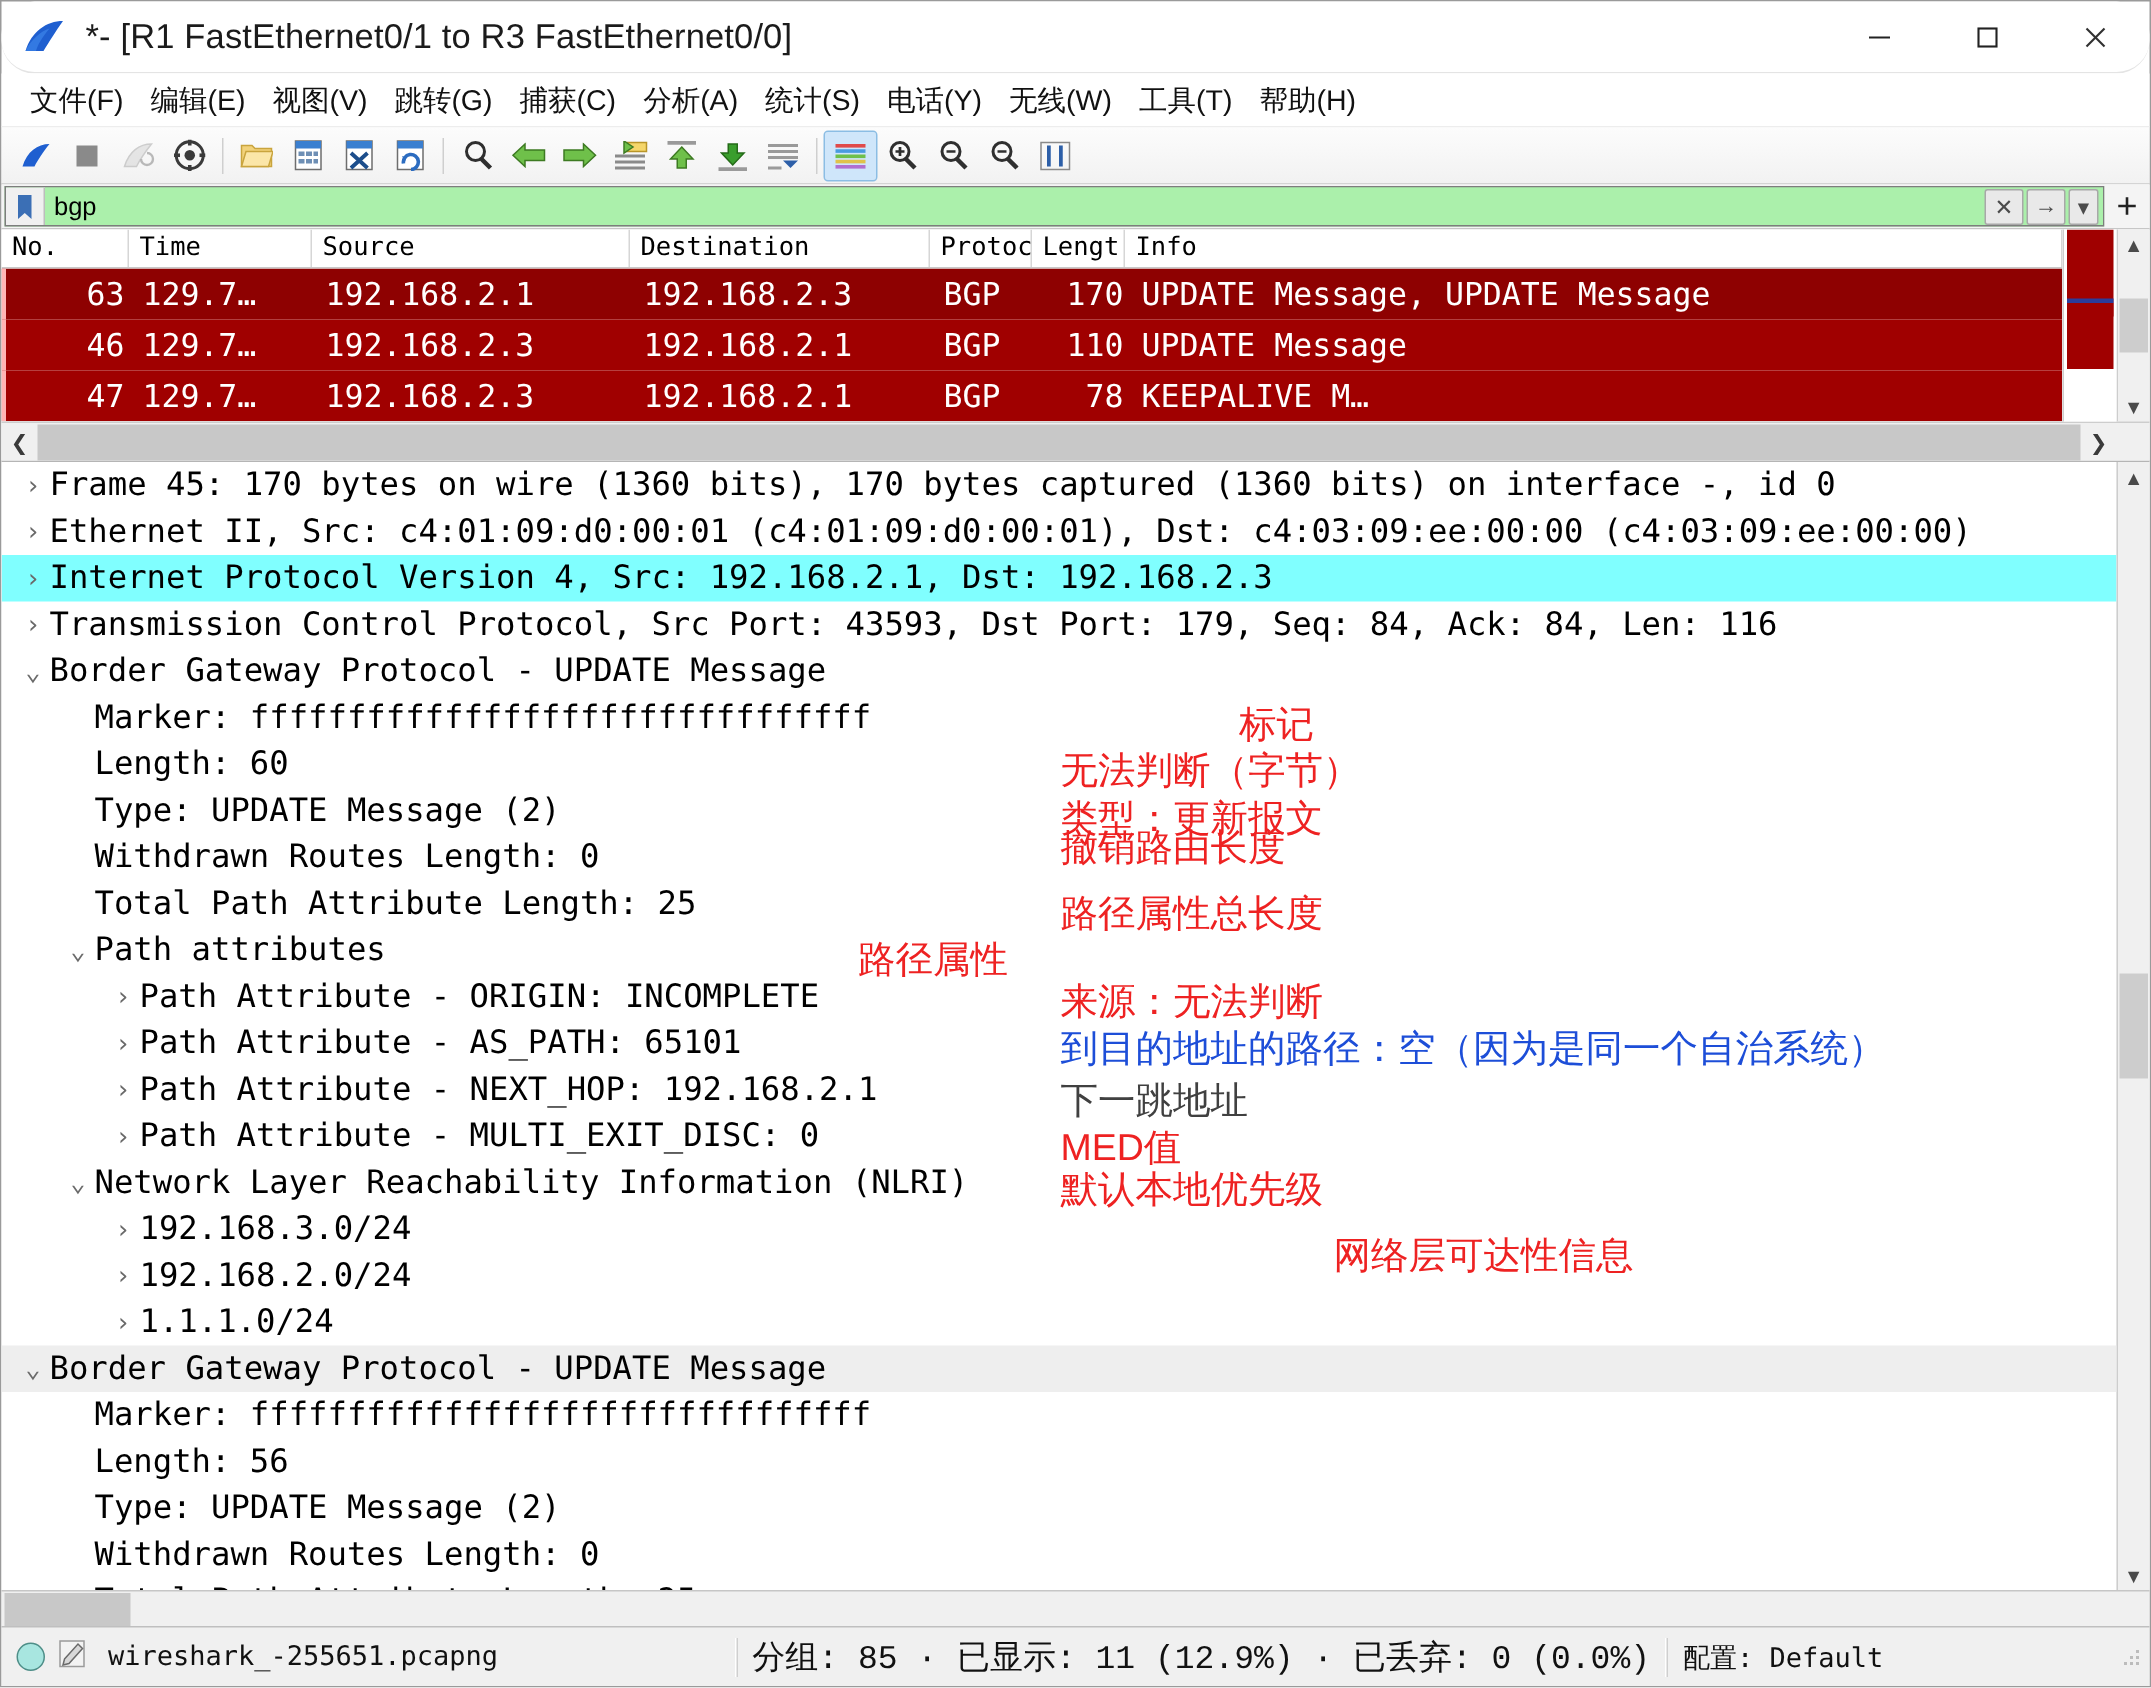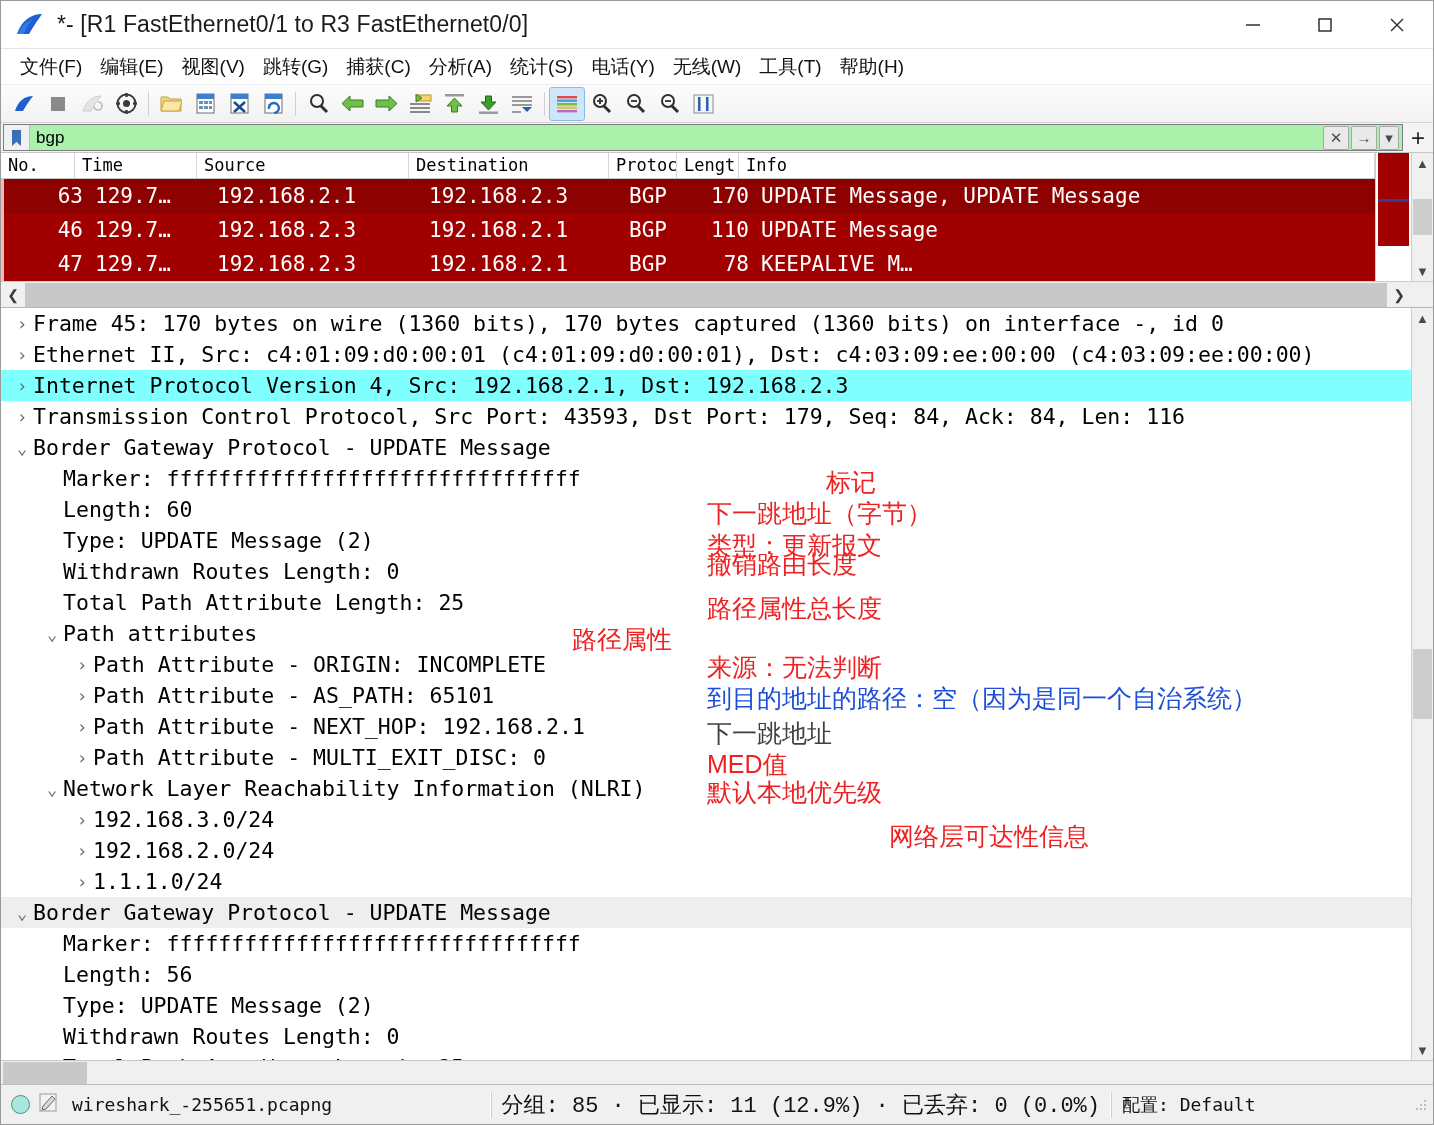--- a/index.html
+++ b/index.html
@@ -17,20 +17,21 @@
     display: flex; flex-direction: column;
   }
 
   
   .titlebar {
     height: 48px; flex: 0 0 48px;
     display: flex; align-items: center;
     background: #ffffff;
     border-bottom: 1px solid #e4e4e4;
     position: relative;
+    border-radius: 22px;
   }
   .shark-logo {
     margin-left: 14px; margin-right: 12px;
     width: 30px; height: 26px; position: relative;
   }
   .shark-logo svg { display: block; }
   .title-text {
     font-size: 23px; color: #1b1b1b; letter-spacing: .1px;
     font-family: "Liberation Sans", sans-serif;
     white-space: nowrap;
@@ -118,21 +119,21 @@
   .pl-main { flex: 1; min-width: 0; display: flex; flex-direction: column; overflow: hidden; }
   .pl-header {
     display: flex; height: 26px; flex: 0 0 26px;
     background: #fff; border-bottom: 1px solid #c8c8c8;
     font-family: "DejaVu Sans Mono", monospace; font-size: 17px; color: #000;
   }
   .pl-header div {
     padding: 2px 0 0 7px; border-right: 1px solid #d6d6d6;
     overflow: hidden; white-space: nowrap;
   }
-  .col-no    { width: 74px; }
+  .col-no    { width: 85px; }
   .col-time  { width: 122px; }
   .col-src   { width: 212px; }
   .col-dst   { width: 200px; }
   .col-proto { width: 68px; }
   .col-len   { width: 62px; }
   .col-info  { flex: 1; }
   .pl-rows { flex: 1; overflow: hidden; }
   .pl-row {
     display: flex; height: 34px; align-items: center;
     background: #a00000; color: #ffffff;
@@ -627,21 +628,21 @@
           <span class="arrow blank"></span>
           <span class="dtext">Total Path Attribute Length: 25</span>
         </div>
       </div>
     <div class="detail-vscroll">
       <div class="sb-arrow">▲</div>
       <div class="dsb-thumb"></div>
       <div class="sb-arrow">▼</div>
     </div>
   <div class="annot" style="left: 825px; top: 158px; color: rgb(238, 34, 34);">标记</div>
-      <div class="annot" style="left: 706px; top: 189px; color: rgb(238, 34, 34);">下一跳地址（字节）</div>
+      <div class="annot" style="left: 706px; top: 189px; color: rgb(238, 34, 34);">无法判断（字节）</div>
       <div class="annot" style="left: 706px; top: 221px; color: rgb(238, 34, 34);">类型：更新报文</div>
       <div class="annot" style="left: 706px; top: 240px; color: rgb(238, 34, 34);">撤销路由长度</div>
       <div class="annot" style="left: 706px; top: 284px; color: rgb(238, 34, 34);">路径属性总长度</div>
       <div class="annot" style="left: 571px; top: 315px; color: rgb(238, 34, 34);">路径属性</div>
       <div class="annot" style="left: 706px; top: 343px; color: rgb(238, 34, 34);">来源：无法判断</div>
       <div class="annot" style="left: 706px; top: 374px; color: #1d4ed8;">到目的地址的路径：空（因为是同一个自治系统）</div>
       <div class="annot" style="left: 706px; top: 409px; color: #404040;">下一跳地址</div>
       <div class="annot" style="left: 706px; top: 440px; color: rgb(238, 34, 34);">MED值</div>
       <div class="annot" style="left: 706px; top: 468px; color: rgb(238, 34, 34);">默认本地优先级</div>
       <div class="annot" style="left: 888px; top: 512px; color: rgb(238, 34, 34);">网络层可达性信息</div>

